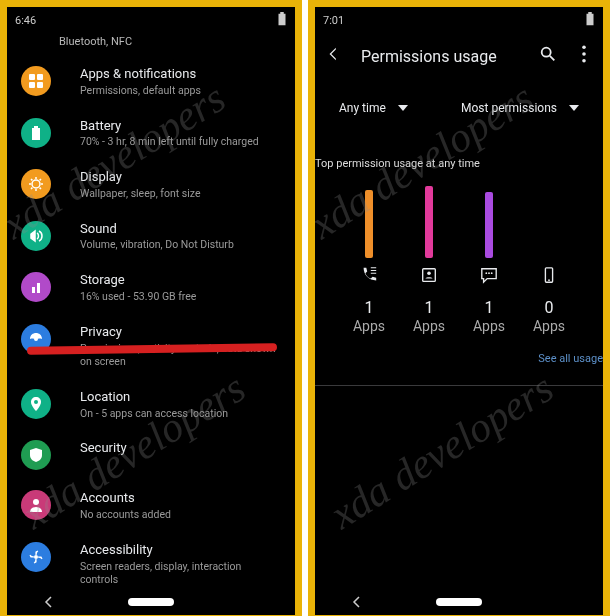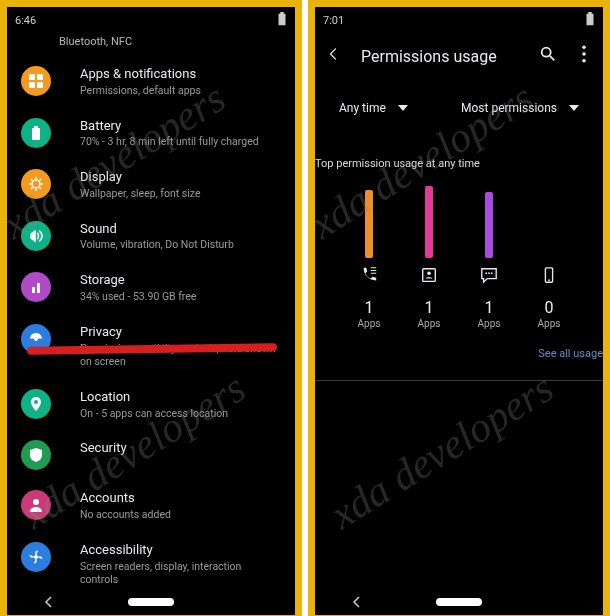--- a/index.html
+++ b/index.html
@@ -131,21 +131,21 @@
   color: #e8eaed;
 }
 .perm-col {
   display: flex;
   flex-direction: column;
   align-items: center;
   width: 50px;
 }
 .perm-col svg { width: 18px; height: 18px; fill: #e8eaed; }
 .perm-count { font-size: 16px; margin-top: 14px; }
-.perm-label { font-size: 10px; color: #aaa; margin-top: 1px; }
+.perm-label { font-size: 14px; color: #aaa; margin-top: 1px; }
 .link-text {
   text-align: right;
   color: #5c8fc7;
   font-size: 11px;
   padding: 14px 0;
 }
 .divider { height: 1px; background: #3a3a3c; margin: 6px 0; }
 </style>
 </head>
 <body>
@@ -211,21 +211,21 @@
         </div>
       </div>
       <div class="setting-row">
         <div class="icon-circle" style="background:#b14ac9">
           <svg viewBox="0 0 16 16">
             <path d="M2 14h12M4 14V8h3v6M9 14V4h3v10" fill="#fff"></path>
           </svg>
         </div>
         <div class="row-text">
           <div class="row-title">Storage</div>
-          <div class="row-sub">34% used - 53.90 GB free</div>
+          <div class="row-sub">16% used - 53.90 GB free</div>
         </div>
       </div>
       <div class="setting-row">
         <div class="icon-circle" style="background:#2c7de0">
           <svg viewBox="0 0 16 16">
             <path d="M8 2C5 2 2 4 2 8c3-1 4 0 6 0s3-1 6 0c0-4-3-6-6-6z" fill="#fff"></path>
             <circle cx="8" cy="8" r="2" fill="#fff"></circle>
           </svg>
         </div>
         <div class="row-text">

